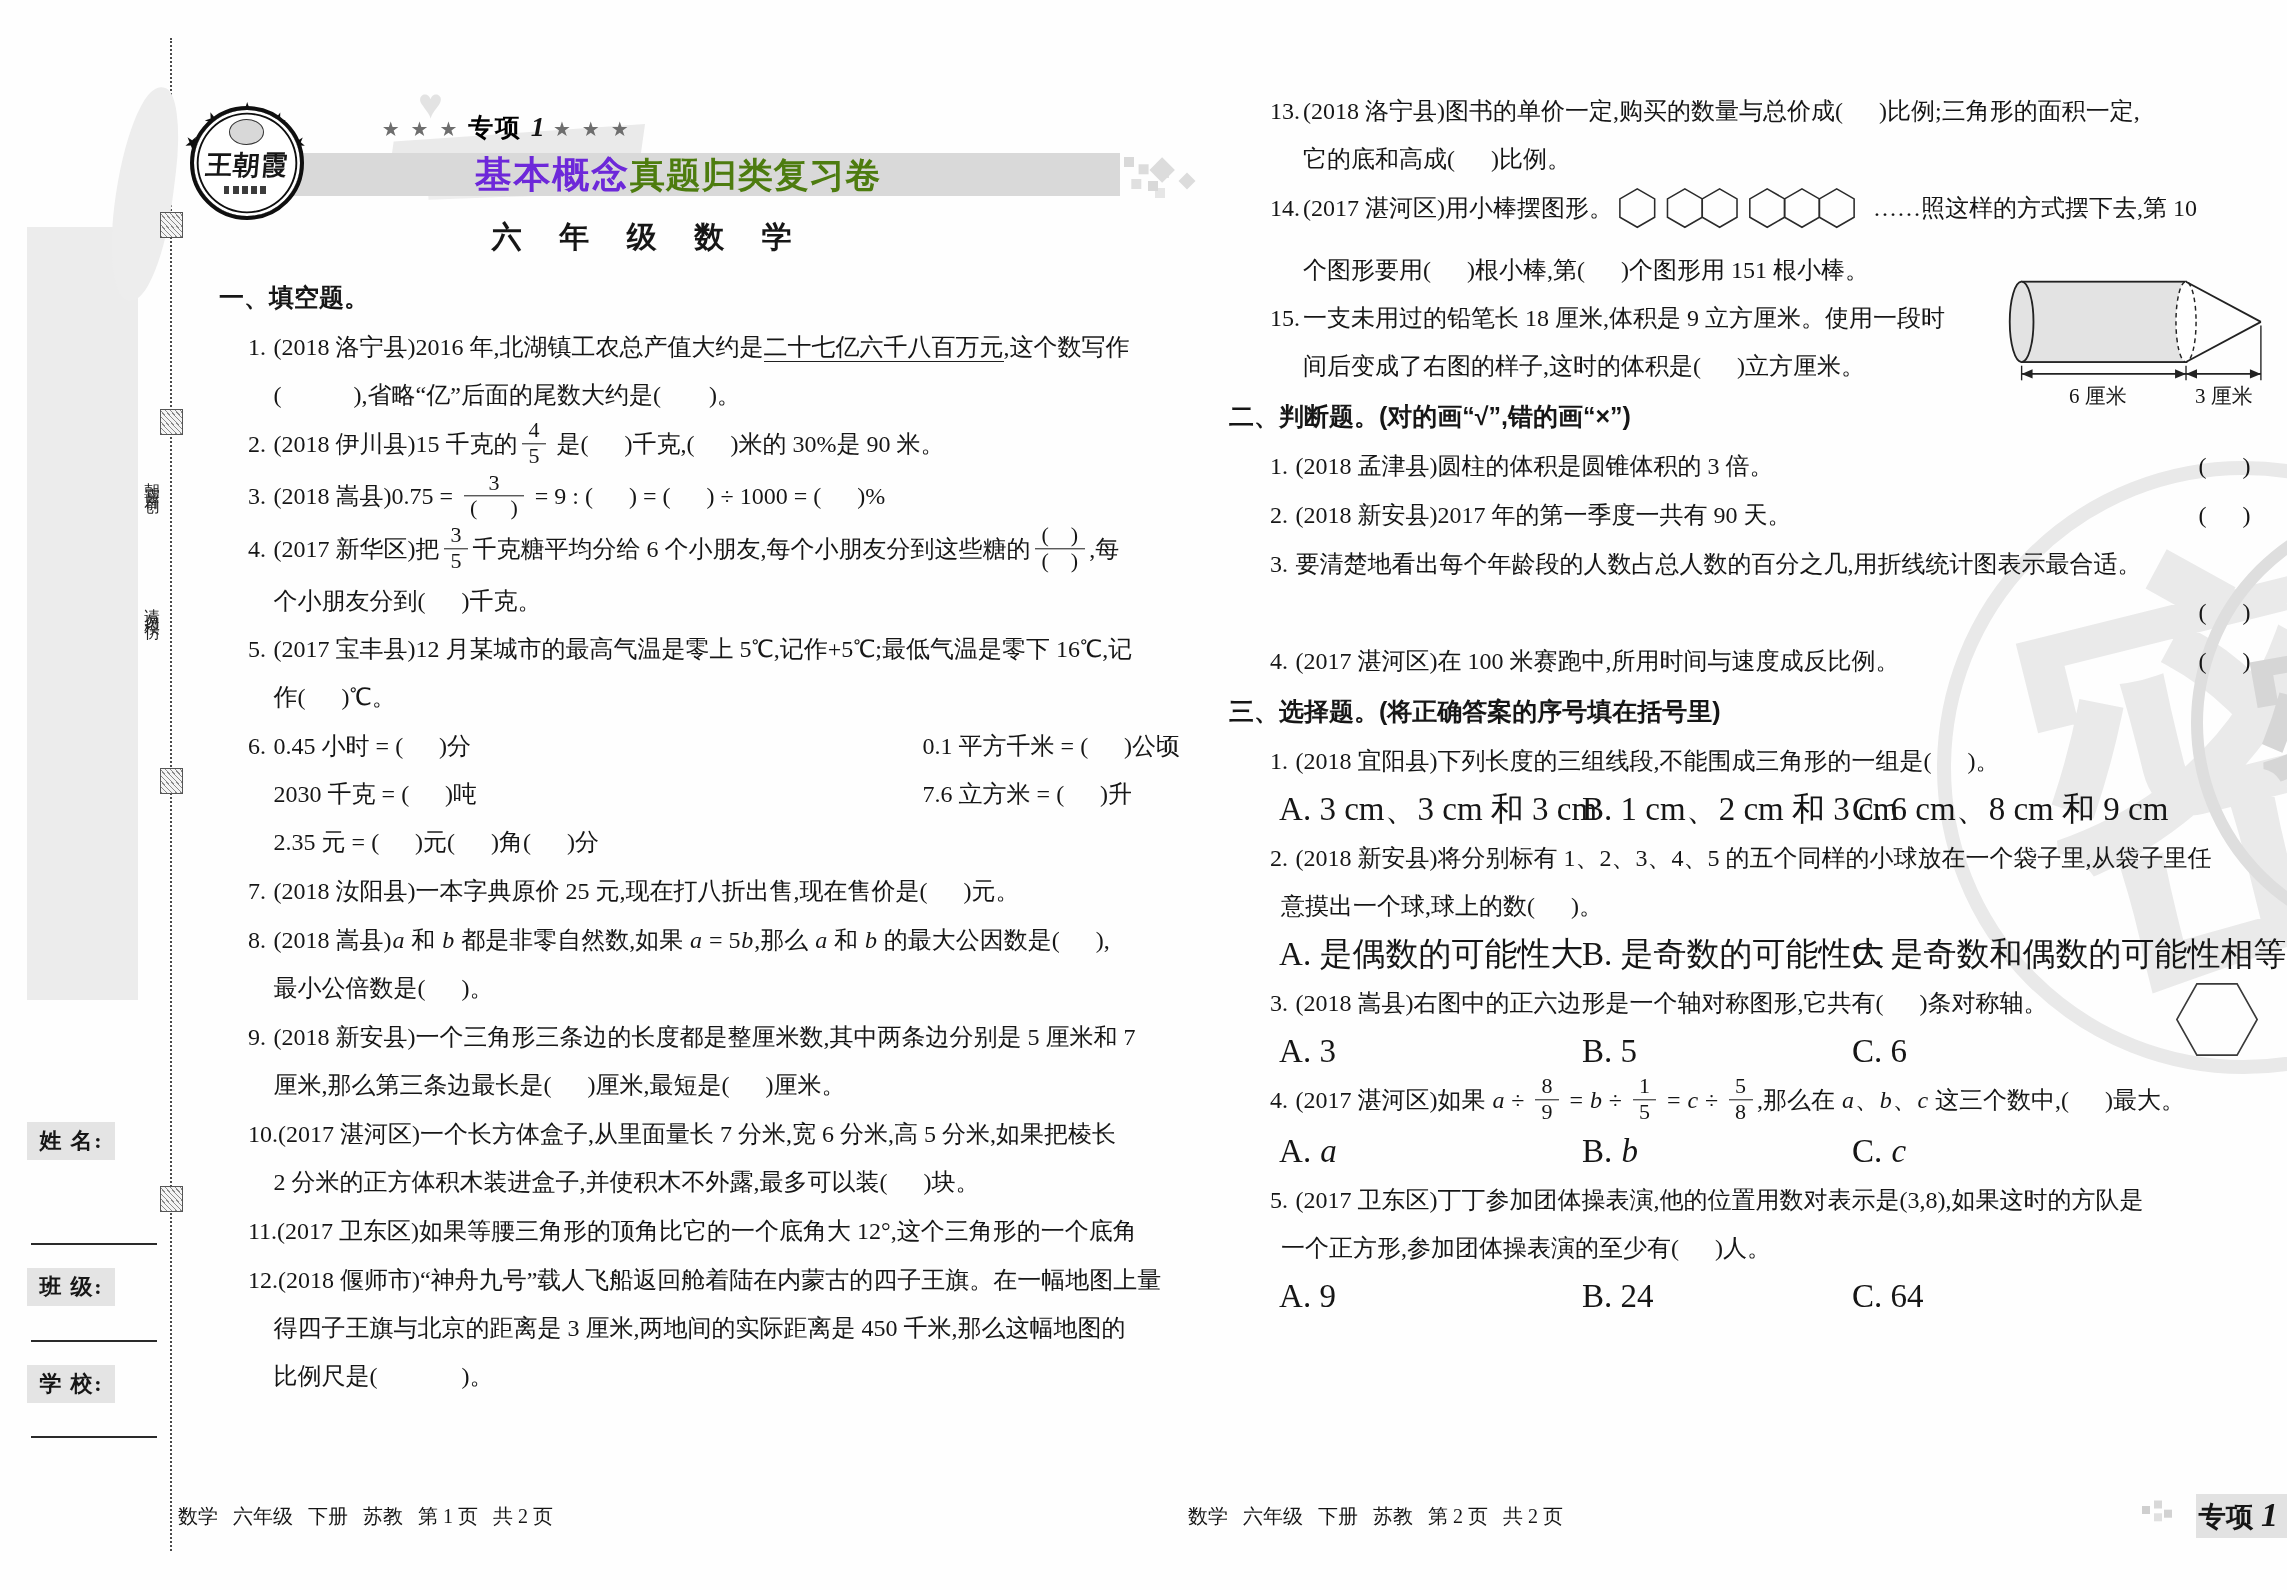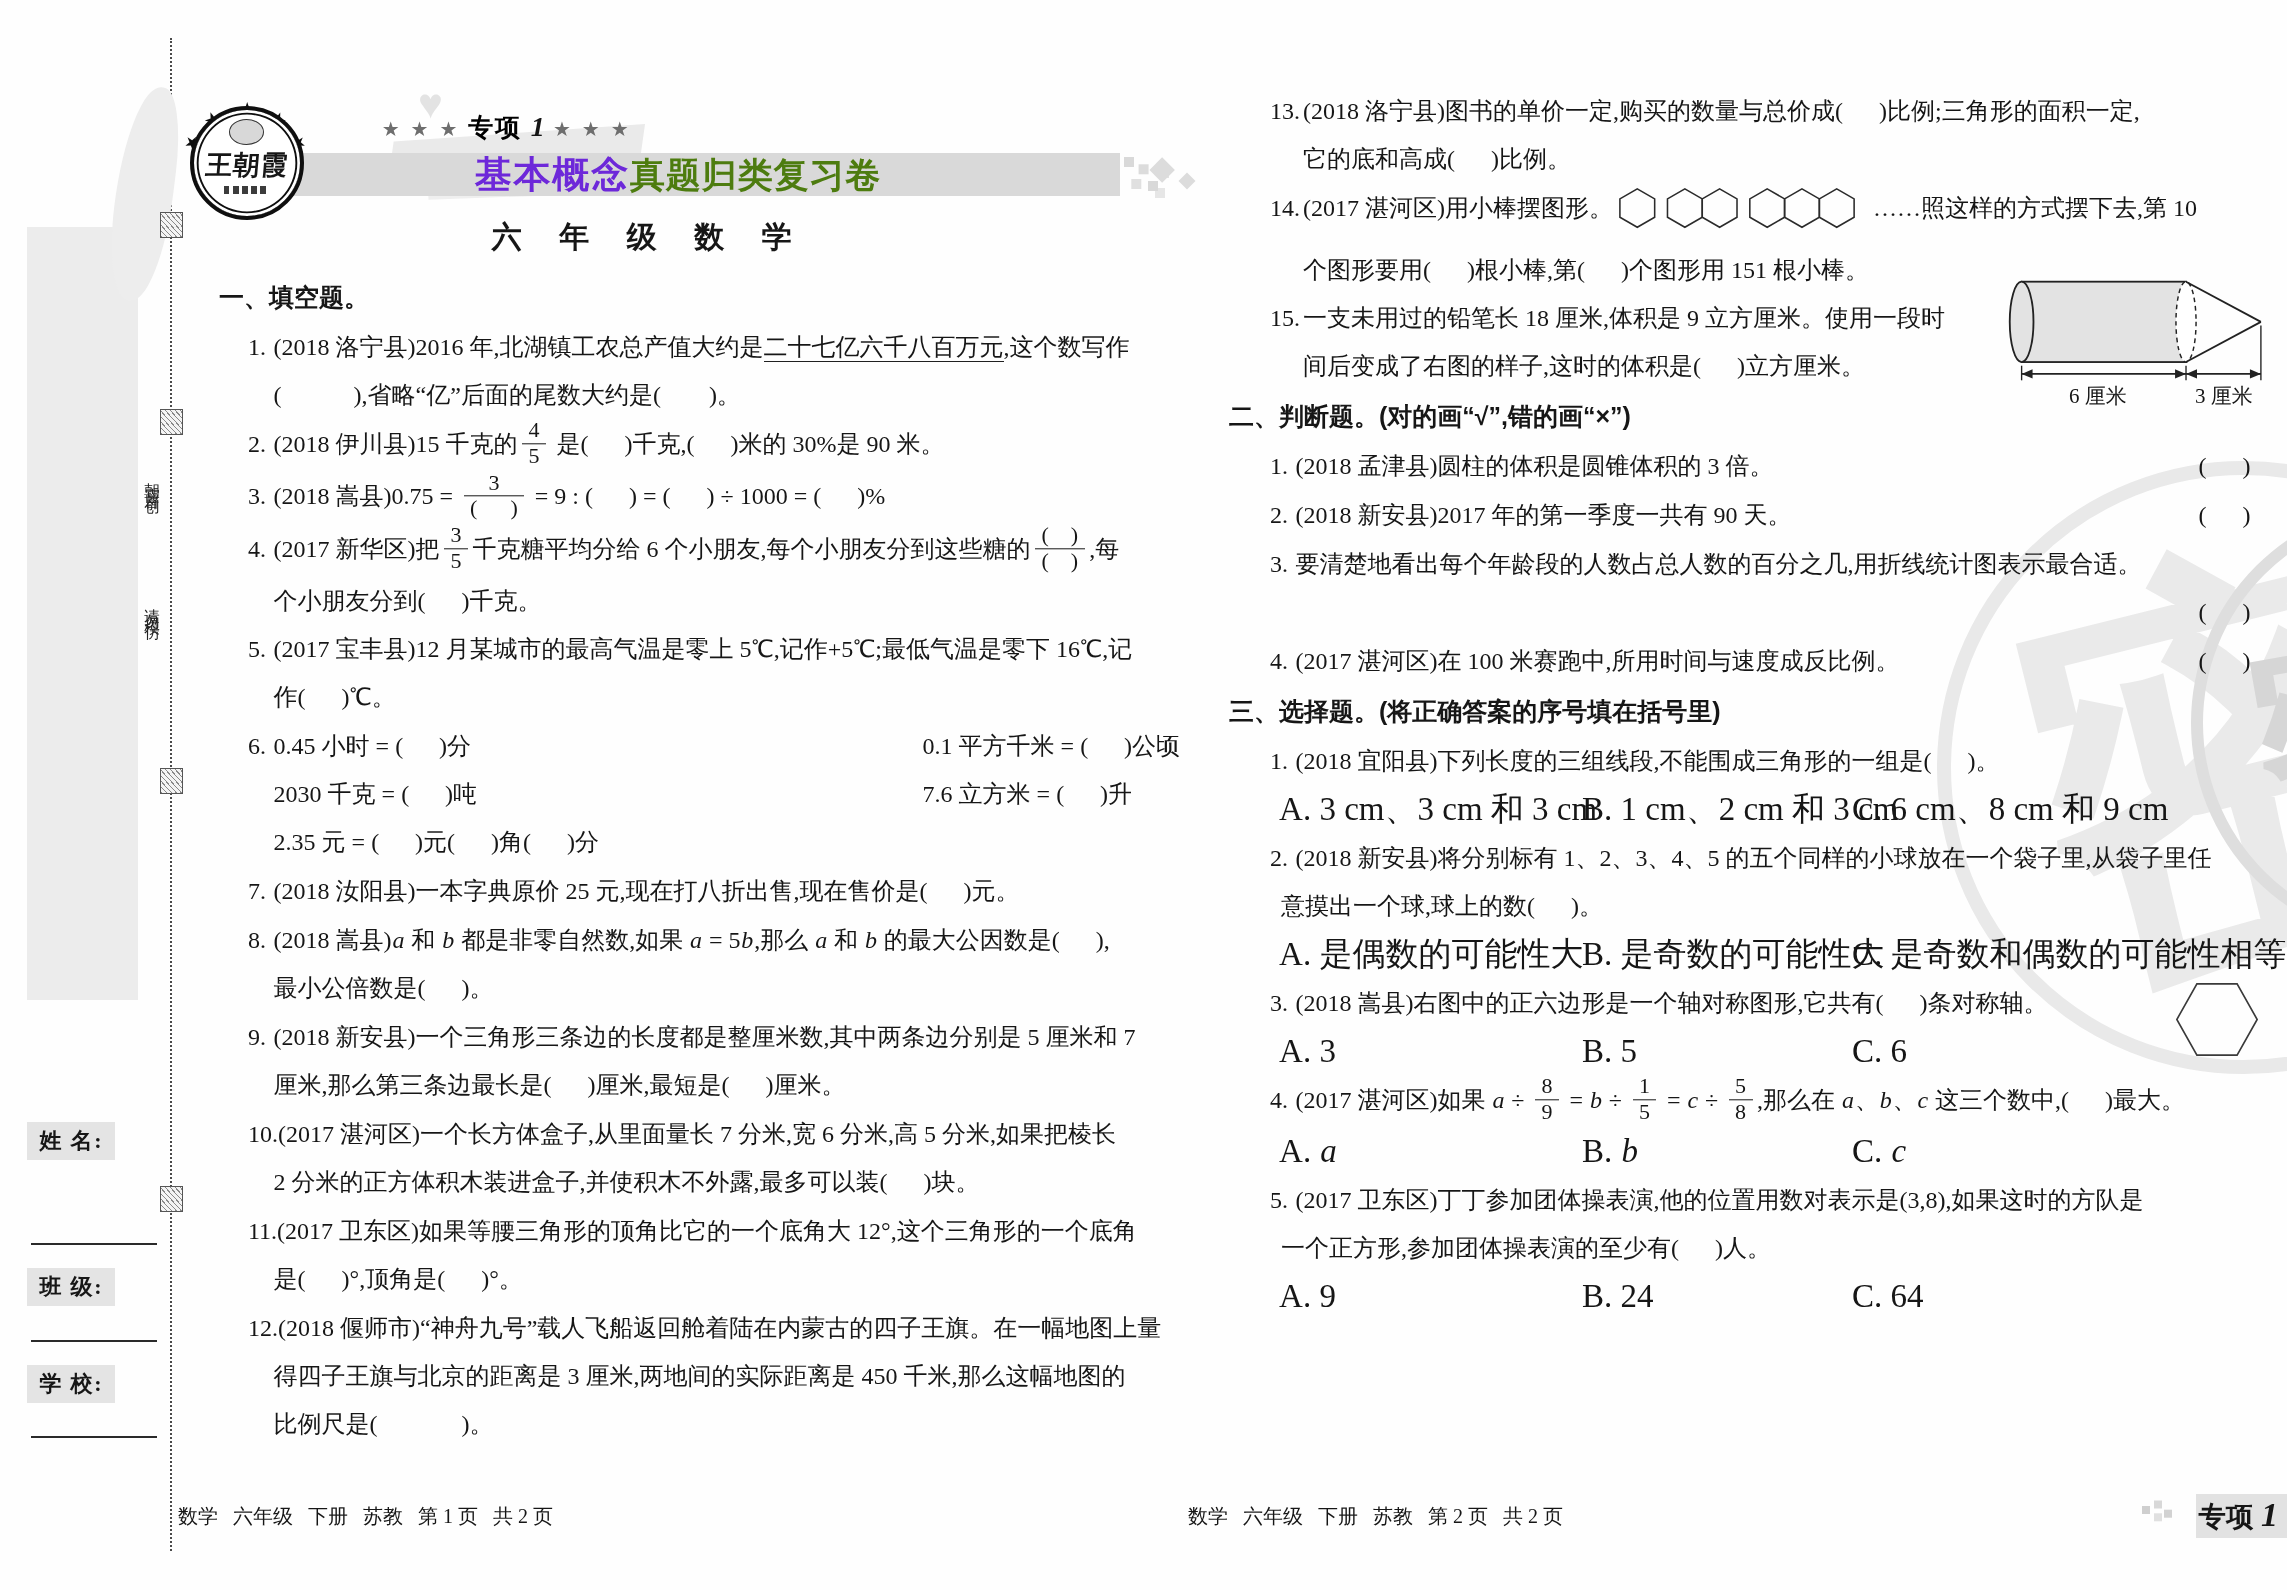--- a/index.html
+++ b/index.html
@@ -260,21 +260,20 @@
         <div class="q fq">
           <div class="line"><span class="qnum">9.</span><span>(2018 新安县)一个三角形三条边的长度都是整厘米数,其中两条边分别是 5 厘米和 7</span></div>
           <div class="line ind"><span>厘米,那么第三条边最长是(      )厘米,最短是(      )厘米。</span></div>
         </div>
         <div class="q fq">
           <div class="line"><span class="qnum">10.</span><span>(2017 湛河区)一个长方体盒子,从里面量长 7 分米,宽 6 分米,高 5 分米,如果把棱长</span></div>
           <div class="line ind"><span>2 分米的正方体积木装进盒子,并使积木不外露,最多可以装(      )块。</span></div>
         </div>
         <div class="q fq">
           <div class="line"><span class="qnum">11.</span><span>(2017 卫东区)如果等腰三角形的顶角比它的一个底角大 12°,这个三角形的一个底角</span></div>
-          <div class="line ind"><span>是(      )°,顶角是(      )°。</span></div>
         </div>
         <div class="q fq">
           <div class="line"><span class="qnum">12.</span><span>(2018 偃师市)“神舟九号”载人飞船返回舱着陆在内蒙古的四子王旗。在一幅地图上量</span></div>
           <div class="line ind"><span>得四子王旗与北京的距离是 3 厘米,两地间的实际距离是 450 千米,那么这幅地图的</span></div>
           <div class="line ind"><span>比例尺是(              )。</span></div>
         </div>
       </div>
   </div>
 
   <div class="col colR">

